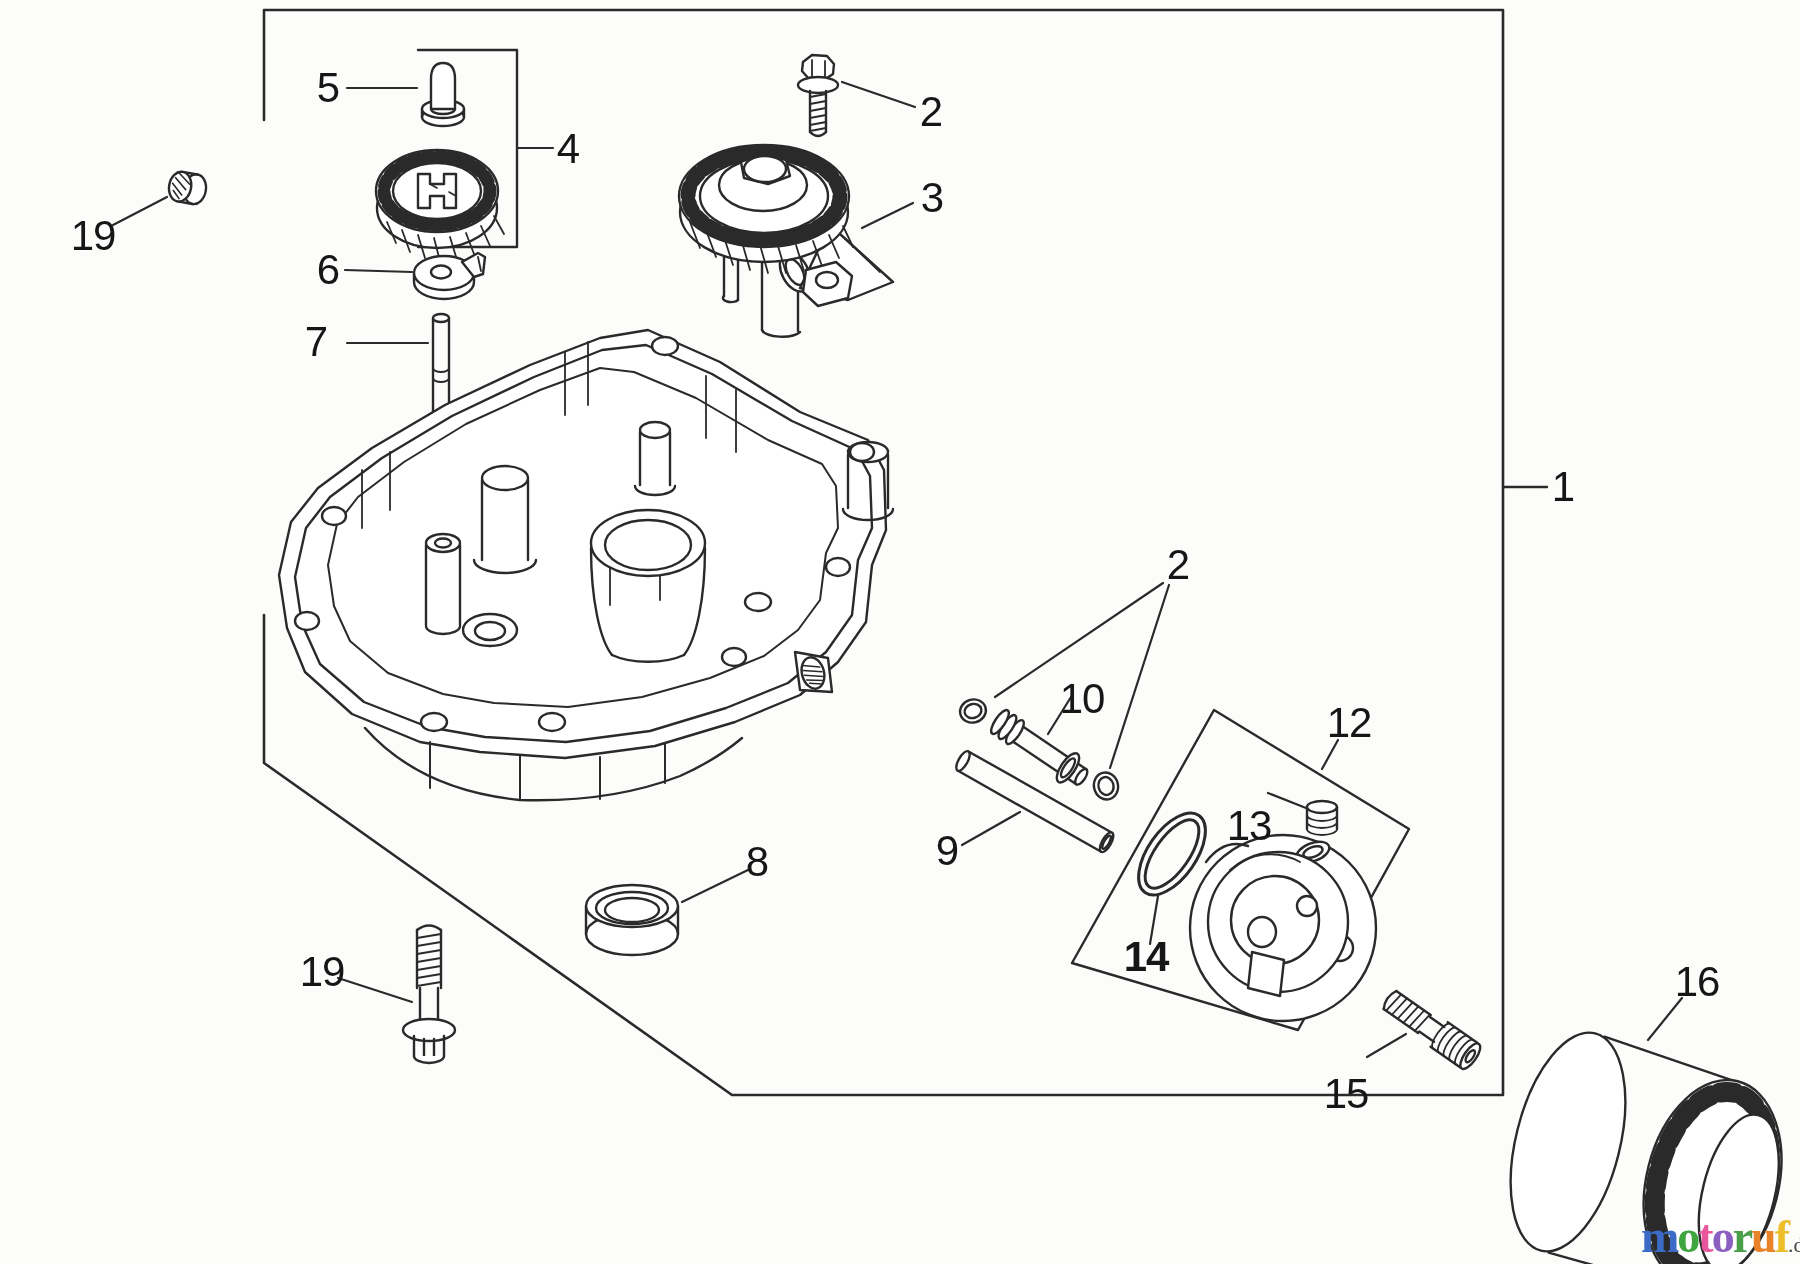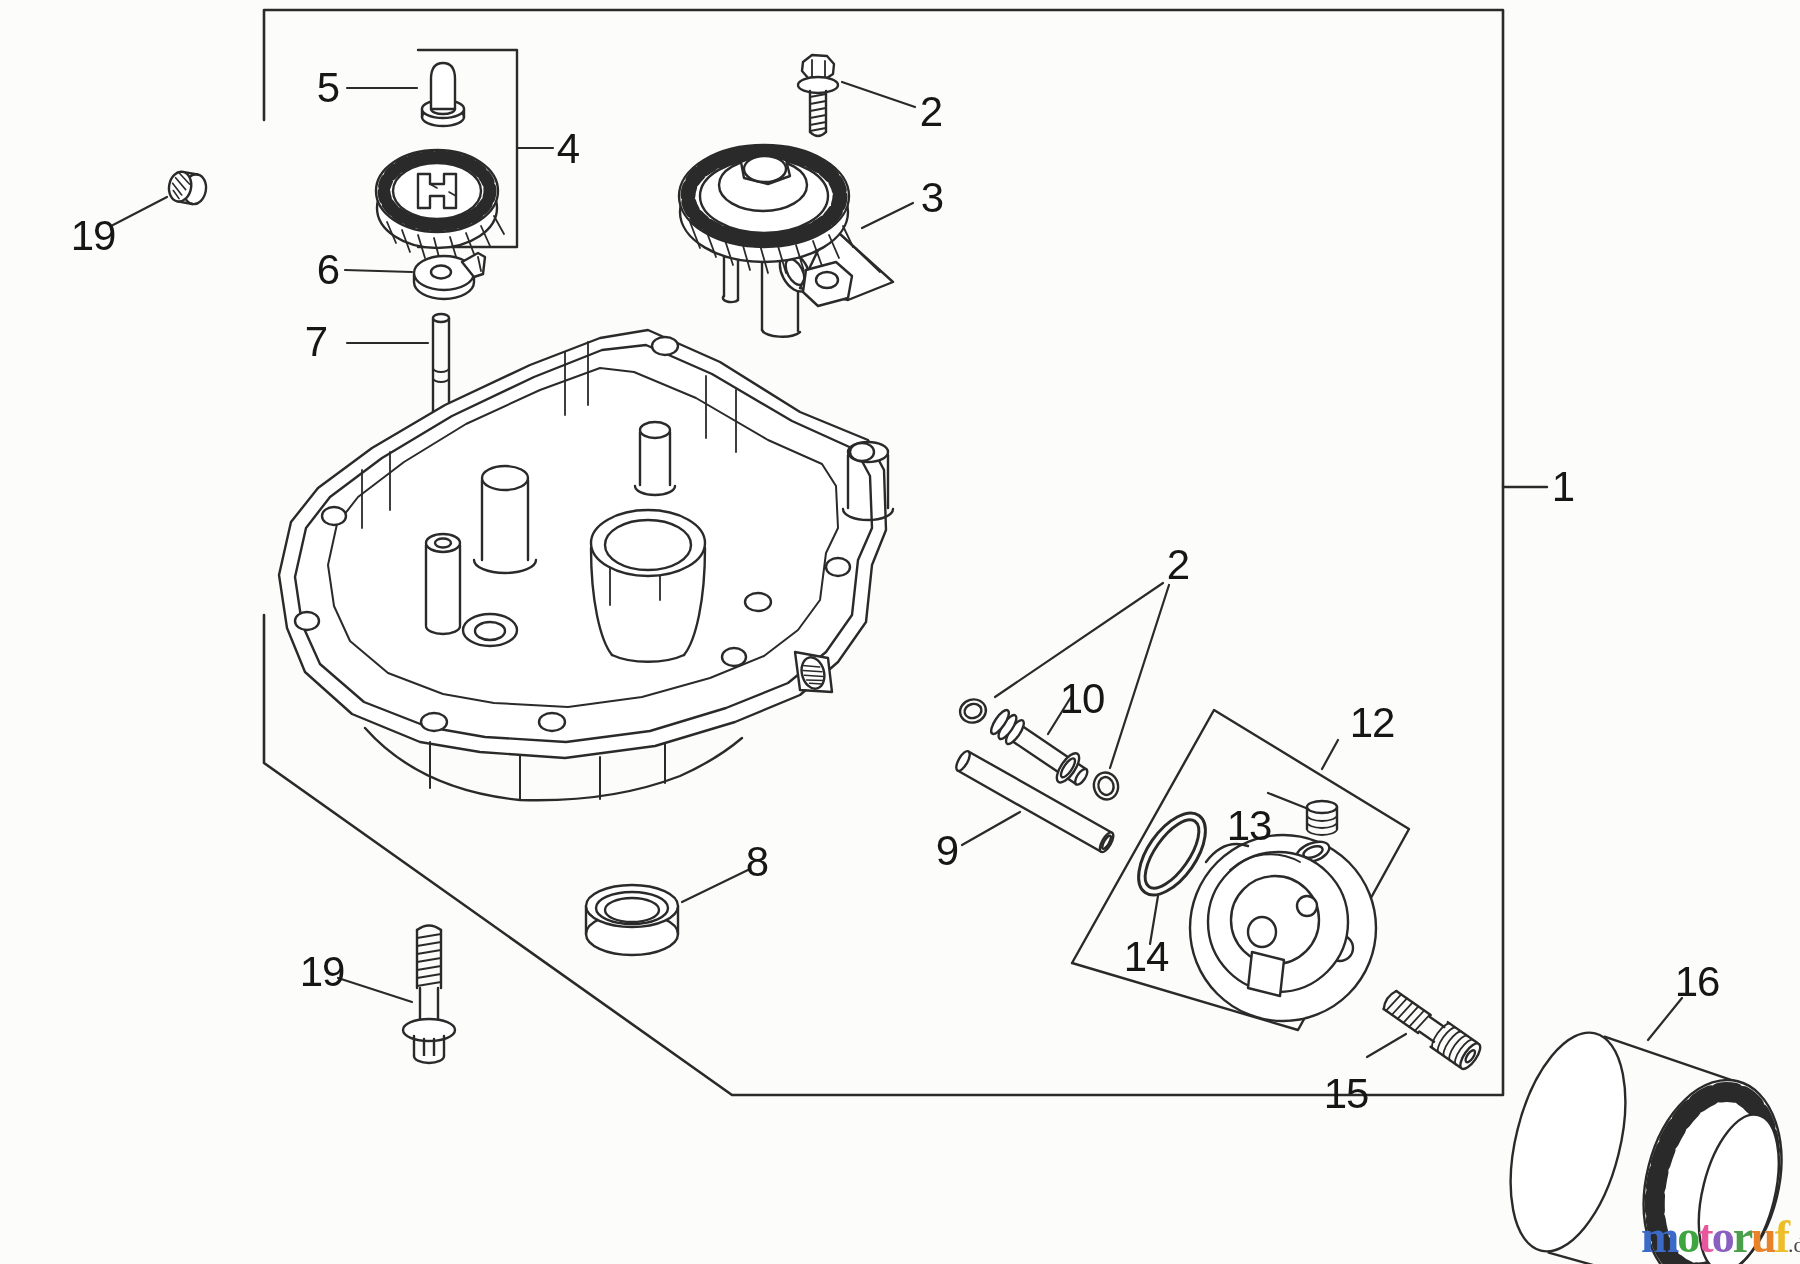--- a/index.html
+++ b/index.html
@@ -287,23 +287,23 @@
 <div class="callout" style="left:931px;top:112px;">2</div>
 <div class="callout" style="left:932px;top:198px;">3</div>
 <div class="callout" style="left:568px;top:149px;">4</div>
 <div class="callout" style="left:328px;top:88px;">5</div>
 <div class="callout" style="left:328px;top:270px;">6</div>
 <div class="callout" style="left:316px;top:342px;">7</div>
 <div class="callout" style="left:757px;top:862px;">8</div>
 <div class="callout" style="left:947px;top:851px;">9</div>
 <div class="callout" style="left:1082px;top:699px;">10</div>
 <div class="callout" style="left:1178px;top:565px;">2</div>
-<div class="callout" style="left:1349px;top:723px;margin-left:23px;">12</div>
+<div class="callout" style="left:1349px;top:723px;">12</div>
 <div class="callout" style="left:1249px;top:786px;margin-top:40px;">13</div>
-<div class="callout" style="left:1146px;top:957px;">14</div>
+<div class="callout" style="left:1146px;top:957px;font-weight:bold;">14</div>
 <div class="callout" style="left:1346px;top:1094px;">15</div>
 <div class="callout" style="left:1697px;top:982px;">16</div>
 <div class="callout" style="left:322px;top:972px;">19</div>
 <div class="callout" style="left:93px;top:236px;">19</div>
 
 <div class="watermark">
   <span style="color:#3b6bc7">m</span><span style="color:#3fa53f">o</span><span style="color:#e8579e">t</span><span style="color:#8a5fc0">o</span><span style="color:#4a9f4a">r</span><span style="color:#e8832a">u</span><span style="color:#edbe2a">f</span><span class="dom">.de</span>
 </div>
 
 </div>

